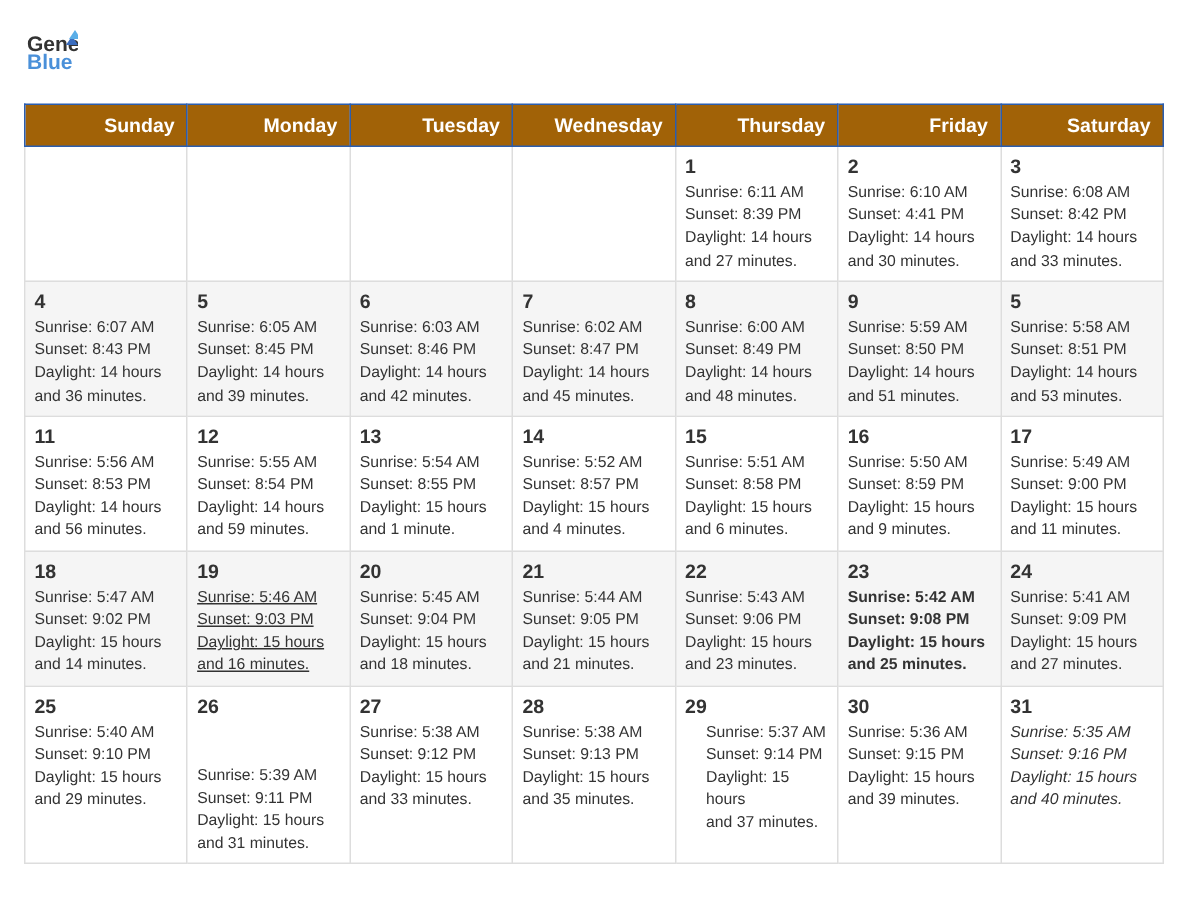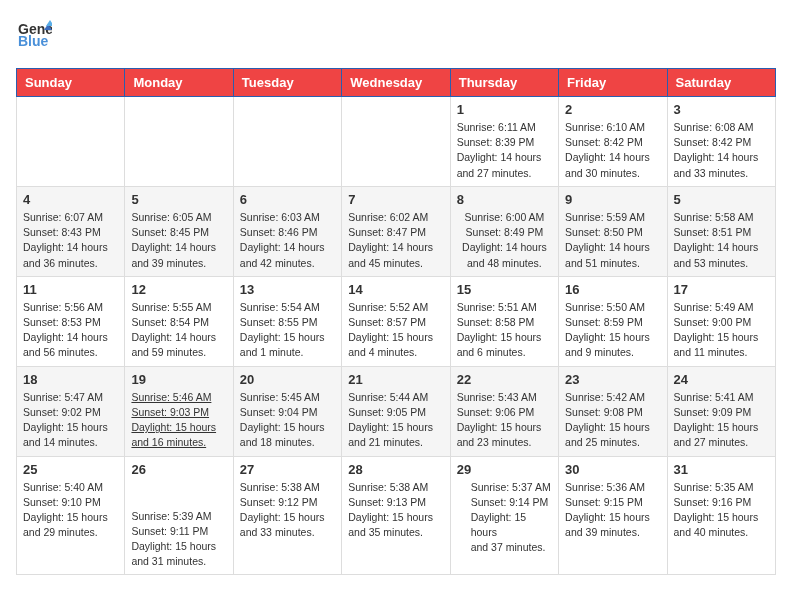--- a/index.html
+++ b/index.html
@@ -32,26 +32,26 @@
     .location {
       font-size: 14px;
       color: #555;
     }
     .calendar {
       width: 100%;
       border-collapse: collapse;
       border: 1px solid #ccc;
     }
     .calendar th {
-      background-color: #ef4444;
+      background-color: #a16207;
       color: #fff;
       font-size: 13px;
       font-weight: bold;
       padding: 6px 8px;
-      text-align: left;
+      text-align: right;
       border: 1px solid #2a5daf;
       margin-left: 38px;
     }
     .calendar td {
       vertical-align: top;
       border: 1px solid #ddd;
       padding: 5px 6px;
       width: 108px;
       min-height: 80px;
       font-size: 10.5px;
@@ -116,21 +116,21 @@
         <td>
           <span class="day-num">1</span>
           <div class="day-info" style="white-space: pre-line;">Sunrise: 6:11 AM
 Sunset: 8:39 PM
 Daylight: 14 hours
 and 27 minutes.</div>
         </td>
         <td>
           <span class="day-num">2</span>
           <div class="day-info" style="white-space: pre-line;">Sunrise: 6:10 AM
-Sunset: 8:42 PM
+Sunset: 4:41 PM
 Daylight: 14 hours
 and 30 minutes.</div>
         </td>
         <td>
           <span class="day-num">3</span>
           <div class="day-info" style="white-space: pre-line;">Sunrise: 6:08 AM
 Sunset: 8:42 PM
 Daylight: 14 hours
 and 33 minutes.</div>
         </td>
@@ -159,21 +159,21 @@
         </td>
         <td>
           <span class="day-num">7</span>
           <div class="day-info" style="white-space: pre-line;">Sunrise: 6:02 AM
 Sunset: 8:47 PM
 Daylight: 14 hours
 and 45 minutes.</div>
         </td>
         <td>
           <span class="day-num">8</span>
-          <div class="day-info" style="white-space: pre-line; text-align: center;">Sunrise: 6:00 AM
+          <div class="day-info" style="white-space: pre-line;">Sunrise: 6:00 AM
 Sunset: 8:49 PM
 Daylight: 14 hours
 and 48 minutes.</div>
         </td>
         <td>
           <span class="day-num">9</span>
           <div class="day-info" style="white-space: pre-line;">Sunrise: 5:59 AM
 Sunset: 8:50 PM
 Daylight: 14 hours
 and 51 minutes.</div>
@@ -268,21 +268,21 @@
         </td>
         <td>
           <span class="day-num">22</span>
           <div class="day-info" style="white-space: pre-line;">Sunrise: 5:43 AM
 Sunset: 9:06 PM
 Daylight: 15 hours
 and 23 minutes.</div>
         </td>
         <td>
           <span class="day-num">23</span>
-          <div class="day-info" style="white-space: pre-line;">Sunrise: 5:42 AM
+          <div class="day-info" style="white-space: pre-line; font-weight: bold;">Sunrise: 5:42 AM
 Sunset: 9:08 PM
 Daylight: 15 hours
 and 25 minutes.</div>
         </td>
         <td>
           <span class="day-num">24</span>
           <div class="day-info" style="white-space: pre-line;">Sunrise: 5:41 AM
 Sunset: 9:09 PM
 Daylight: 15 hours
 and 27 minutes.</div>
@@ -326,20 +326,20 @@
         </td>
         <td>
           <span class="day-num">30</span>
           <div class="day-info" style="white-space: pre-line;">Sunrise: 5:36 AM
 Sunset: 9:15 PM
 Daylight: 15 hours
 and 39 minutes.</div>
         </td>
         <td>
           <span class="day-num">31</span>
-          <div class="day-info" style="white-space: pre-line;">Sunrise: 5:35 AM
+          <div class="day-info" style="white-space: pre-line; font-style: italic;">Sunrise: 5:35 AM
 Sunset: 9:16 PM
 Daylight: 15 hours
 and 40 minutes.</div>
         </td>
       </tr>
     </tbody>
 </table>
 
 </body></html>

